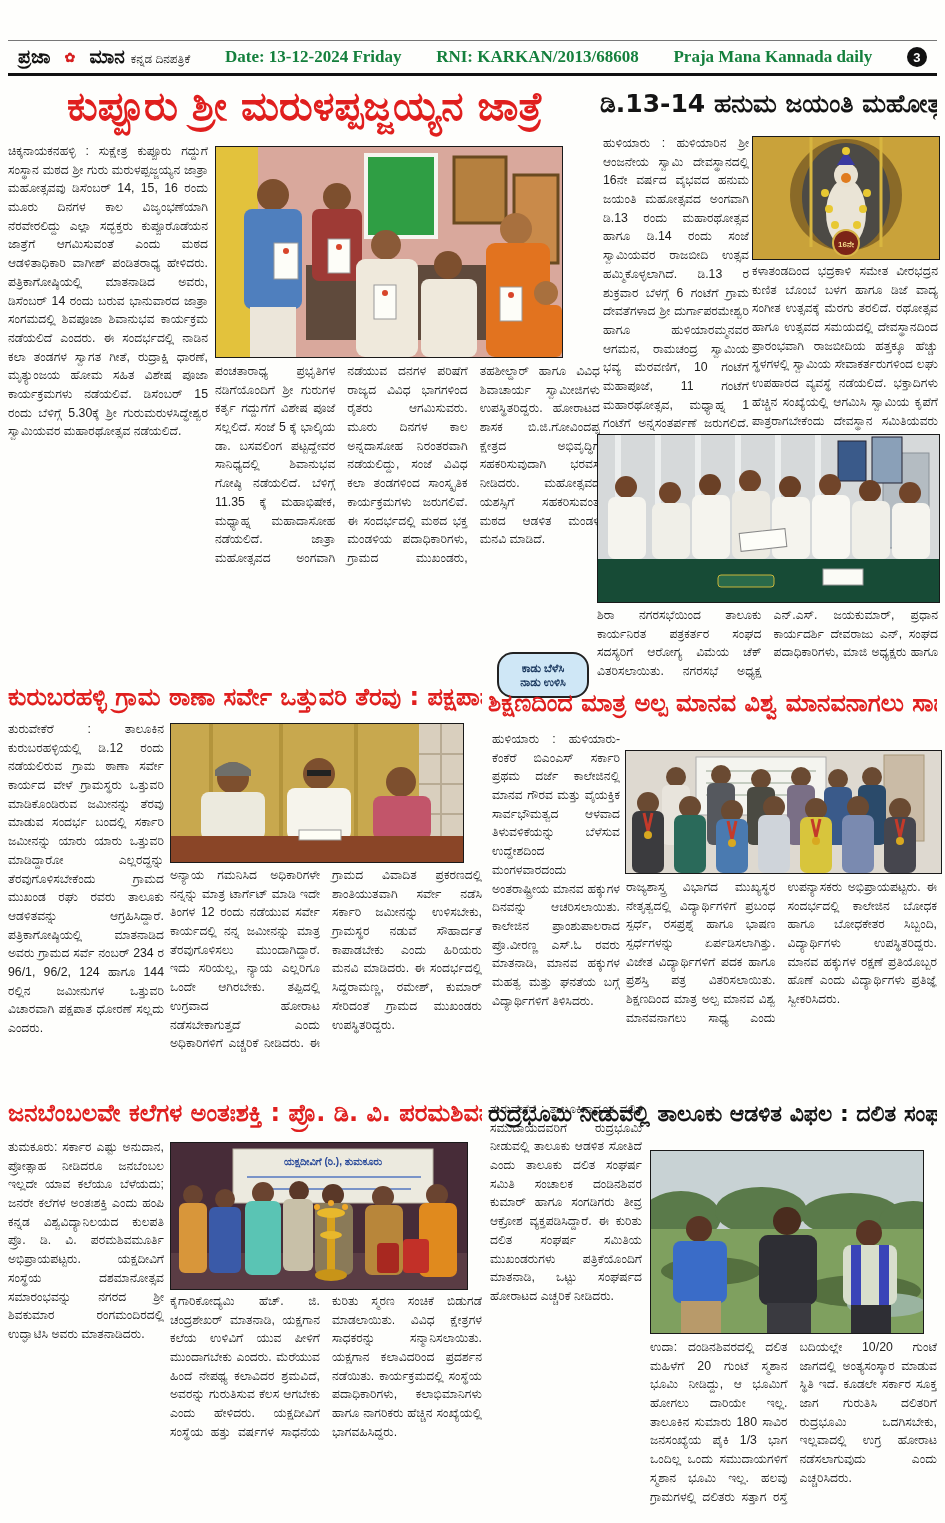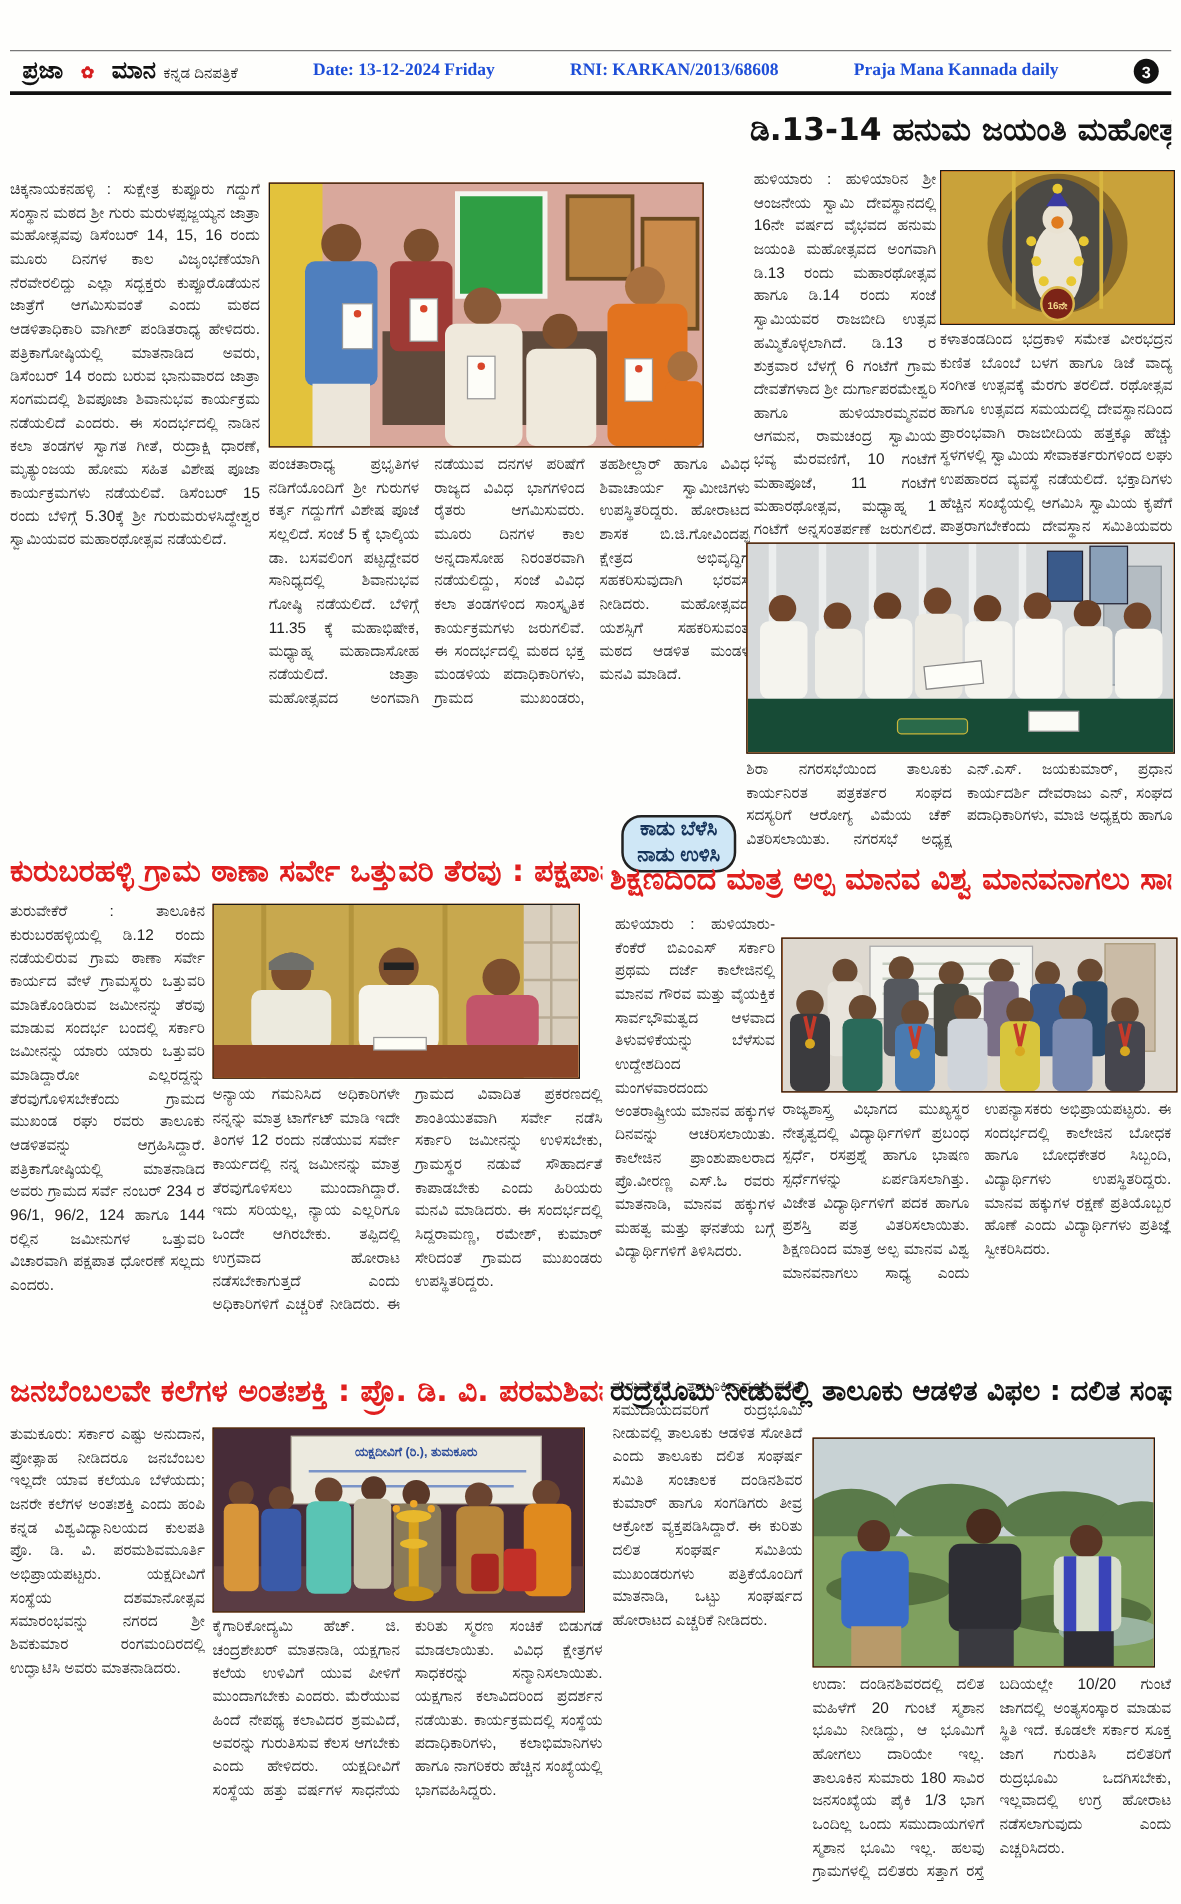--- a/index.html
+++ b/index.html
@@ -5,41 +5,41 @@
   html,body{margin:0;padding:0;background:#ffffff;}
   .page{position:relative;width:945px;height:1523px;background:#fefefc;overflow:hidden;
         font-family:"Liberation Sans", sans-serif;color:#1c1c1c;}
   
   .masthead{position:absolute;left:8px;top:40px;width:929px;height:36px;
     border-top:1px solid #777;border-bottom:3px solid #111;
     display:flex;align-items:center;justify-content:space-between;padding:0 10px;box-sizing:border-box;}
   .logo{font-weight:bold;font-size:19px;letter-spacing:0;display:flex;align-items:center;gap:14px;color:#111;}
   .logo .flower{color:#d61f1f;font-size:13px;line-height:1;}
   .logo-sub{font-size:12px;color:#222;margin-left:6px;}
-  .mh-item{font-family:"Liberation Serif", serif;font-weight:bold;font-size:14px;color:#1d4ed8;}
+  .mh-item{font-family:"Liberation Serif", serif;font-weight:bold;font-size:17px;color:#15803d;}
   .pagenum{width:20px;height:20px;border-radius:50%;background:#111;color:#fff;
     display:flex;align-items:center;justify-content:center;font-size:13px;font-weight:bold;}
   
   .hl{position:absolute;font-weight:bold;text-align:center;line-height:1.1;
       font-family:"DejaVu Sans", sans-serif;white-space:nowrap;overflow:hidden;}
   .red{color:#e01f1e;}
   .blk{color:#141414;}
   
   .bt{position:absolute;font-size:12.3px;line-height:1.52;text-align:justify;
       color:#1d1d1d;overflow:hidden;}
   .c2{column-count:2;column-gap:12px;}
   .c3{column-count:3;column-gap:12px;}
   
   .ph{position:absolute;border:1px solid #1a1a1a;overflow:hidden;background:#f97316;}
   .ph svg{display:block;}
   
   .pill{position:absolute;left:497px;top:652px;width:88px;height:42px;
     background:#cfe7f6;border:2px solid #222;border-radius:16px;
     display:flex;flex-direction:column;align-items:center;justify-content:center;
-    font-size:16px;font-weight:bold;color:#15335a;line-height:1.3;}
+    font-size:11px;font-weight:bold;color:#15335a;line-height:1.3;}
 </style>
 </head>
 <body>
 
 <div class="page">
 
   <div class="masthead">
     <div style="display:flex;align-items:baseline;">
       <span class="logo">
         <span>ಪ್ರಜಾ</span>
@@ -47,20 +47,21 @@
         <span>ಮಾನ</span>
       </span>
       <span class="logo-sub">ಕನ್ನಡ ದಿನಪತ್ರಿಕೆ</span>
     </div>
     <span class="mh-item">Date: 13-12-2024 Friday</span>
     <span class="mh-item">RNI: KARKAN/2013/68608</span>
     <span class="mh-item">Praja Mana Kannada daily</span>
     <span class="pagenum">3</span>
   </div>
 
+  <div class="hl red" style="left:8px;top:84px;width:594px;font-size:40px;height:54px;">ಕುಪ್ಪೂರು ಶ್ರೀ ಮರುಳಪ್ಪಜ್ಜಯ್ಯನ ಜಾತ್ರೆ</div>
   <div class="bt" style="left:8px;top:142px;width:200px;height:518px;">ಚಿಕ್ಕನಾಯಕನಹಳ್ಳಿ : ಸುಕ್ಷೇತ್ರ ಕುಪ್ಪೂರು ಗದ್ದುಗೆ ಸಂಸ್ಥಾನ ಮಠದ ಶ್ರೀ ಗುರು ಮರುಳಪ್ಪಜ್ಜಯ್ಯನ ಜಾತ್ರಾ ಮಹೋತ್ಸವವು ಡಿಸೆಂಬರ್ 14, 15, 16 ರಂದು ಮೂರು ದಿನಗಳ ಕಾಲ ವಿಜೃಂಭಣೆಯಾಗಿ ನೆರವೇರಲಿದ್ದು ಎಲ್ಲಾ ಸದ್ಭಕ್ತರು ಕುಪ್ಪೂರೊಡೆಯನ ಜಾತ್ರೆಗೆ ಆಗಮಿಸುವಂತೆ ಎಂದು ಮಠದ ಆಡಳಿತಾಧಿಕಾರಿ ವಾಗೀಶ್ ಪಂಡಿತರಾಧ್ಯ ಹೇಳಿದರು. ಪತ್ರಿಕಾಗೋಷ್ಠಿಯಲ್ಲಿ ಮಾತನಾಡಿದ ಅವರು, ಡಿಸೆಂಬರ್ 14 ರಂದು ಬರುವ ಭಾನುವಾರದ ಜಾತ್ರಾ ಸಂಗಮದಲ್ಲಿ ಶಿವಪೂಜಾ ಶಿವಾನುಭವ ಕಾರ್ಯಕ್ರಮ ನಡೆಯಲಿದೆ ಎಂದರು. ಈ ಸಂದರ್ಭದಲ್ಲಿ ನಾಡಿನ ಕಲಾ ತಂಡಗಳ ಸ್ವಾಗತ ಗೀತೆ, ರುದ್ರಾಕ್ಷಿ ಧಾರಣೆ, ಮೃತ್ಯುಂಜಯ ಹೋಮ ಸಹಿತ ವಿಶೇಷ ಪೂಜಾ ಕಾರ್ಯಕ್ರಮಗಳು ನಡೆಯಲಿವೆ. ಡಿಸೆಂಬರ್ 15 ರಂದು ಬೆಳಿಗ್ಗೆ 5.30ಕ್ಕೆ ಶ್ರೀ ಗುರುಮರುಳಸಿದ್ಧೇಶ್ವರ ಸ್ವಾಮಿಯವರ ಮಹಾರಥೋತ್ಸವ ನಡೆಯಲಿದೆ.</div>
   <div class="ph" style="left:215px;top:146px;width:346px;height:210px;">
     <svg width="346" height="210" viewBox="0 0 346 210">
       <rect width="346" height="210" fill="#d9a89c"></rect>
       <rect width="42" height="210" fill="#e3c23c"></rect>
       <rect x="150" y="8" width="70" height="82" fill="#2f9e44" stroke="#f5f5f0" stroke-width="4"></rect>
       <rect x="238" y="10" width="52" height="66" fill="#b5803f" stroke="#6a4a20" stroke-width="3"></rect>
       <rect x="298" y="28" width="44" height="88" fill="#c98a4a" stroke="#6a4a20" stroke-width="3"></rect>
       <rect x="90" y="118" width="180" height="75" fill="#5f4a3c"></rect>
       <circle cx="57" cy="48" r="16" fill="#7d4f2e"></circle>

